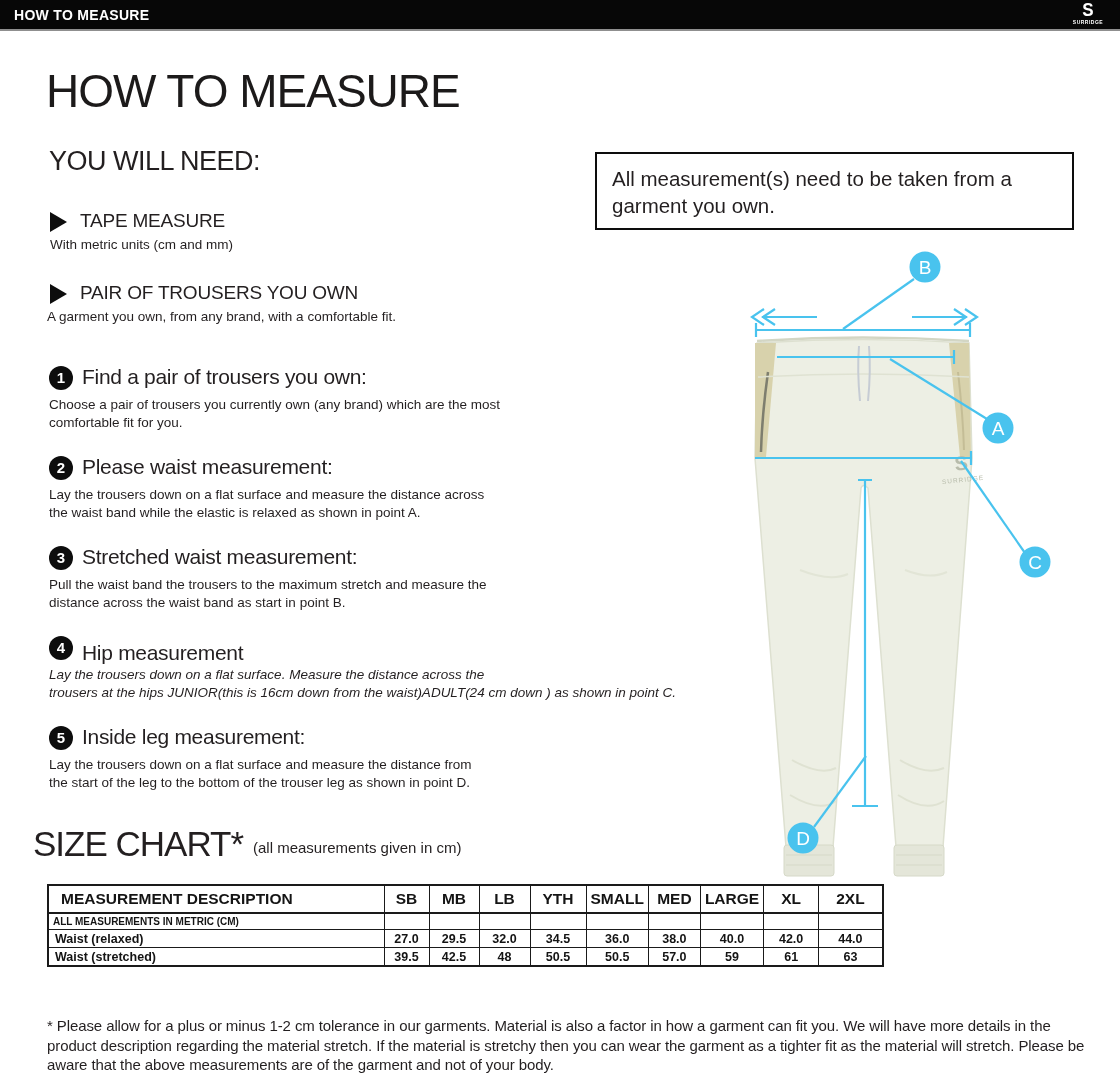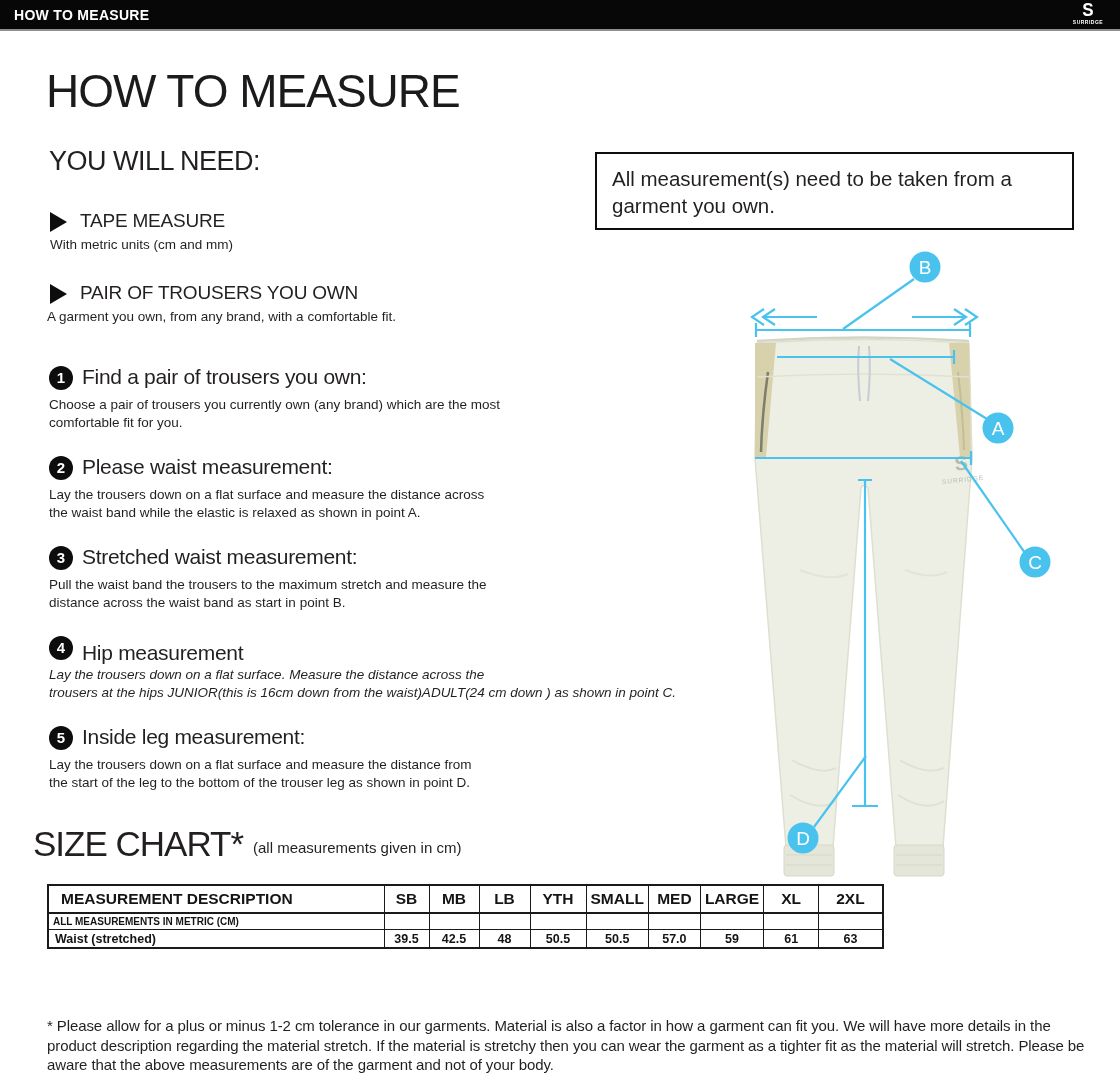--- a/index.html
+++ b/index.html
@@ -205,20 +205,32 @@
         <td></td>
         <td></td>
         <td></td>
         <td></td>
         <td></td>
         <td></td>
         <td></td>
         <td></td>
     </tr>
     <tr class="datarow">
+      <td class="lbl">Waist (relaxed)</td>
+      <td>27.0</td>
+      <td>29.5</td>
+      <td>32.0</td>
+      <td>34.5</td>
+      <td>36.0</td>
+      <td>38.0</td>
+      <td>40.0</td>
+      <td>42.0</td>
+      <td>44.0</td>
+    </tr>
+    <tr class="datarow">
       <td class="lbl">Waist (stretched)</td>
       <td>39.5</td>
       <td>42.5</td>
       <td>48</td>
       <td>50.5</td>
       <td>50.5</td>
       <td>57.0</td>
       <td>59</td>
       <td>61</td>
       <td>63</td>

